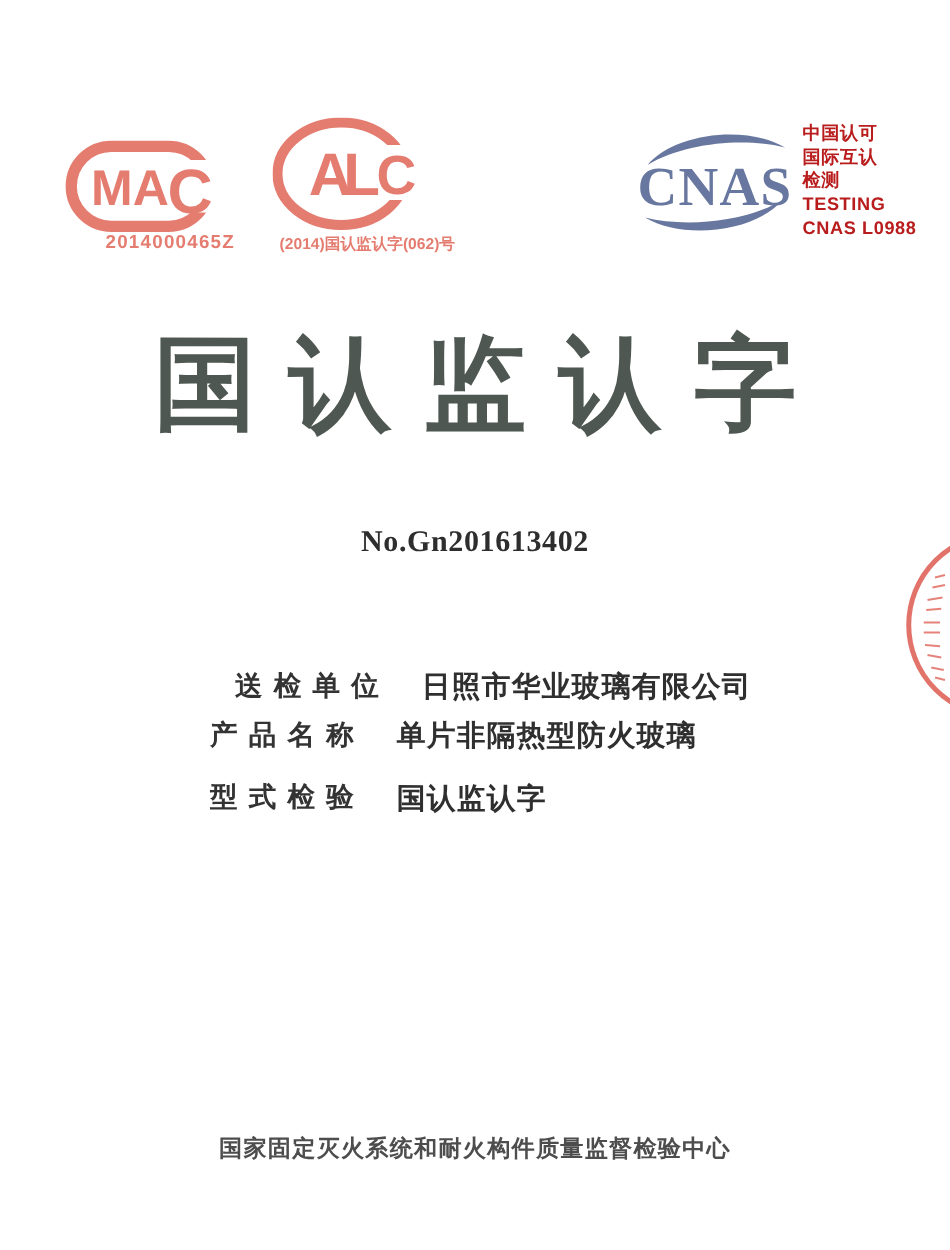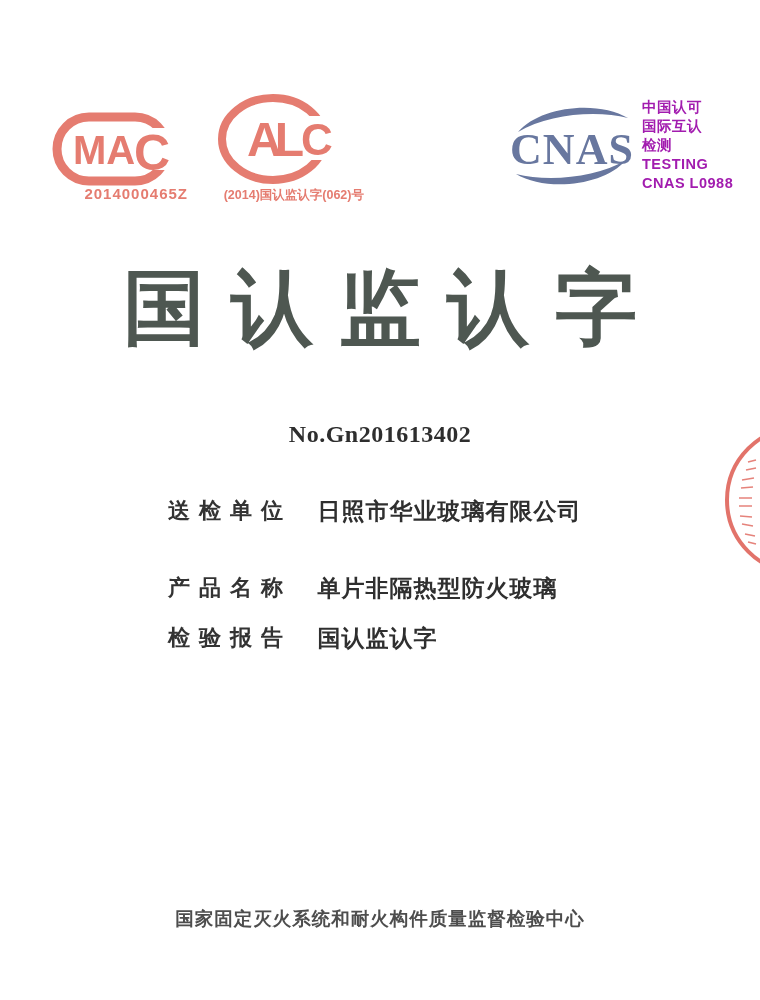--- a/index.html
+++ b/index.html
@@ -19,41 +19,41 @@
 
   .logo-caption {
     display: block; text-align: center; color: #e57c70; font-weight: 700;
     white-space: nowrap;
   }
   .cma-caption { position: absolute; left: 38px; top: 185px; width: 150px; font-size: 15px; letter-spacing: 1px; text-align: right; }
   .cal-caption { position: absolute; left: 196px; top: 187px; width: 168px; font-size: 12.5px; letter-spacing: 0px; text-align: right; }
 
   .accred-text {
     position: absolute; left: 642px; top: 98px; width: 115px;
-    color: #a21caf; font-weight: 700; font-size: 14.5px; line-height: 19px;
+    color: #b91c1c; font-weight: 700; font-size: 14.5px; line-height: 19px;
     letter-spacing: 0.5px; white-space: nowrap;
   }
 
   
   .report-title {
     position: absolute; left: 0; top: 262px; width: 760px;
     text-align: center; font-size: 82px; line-height: 92px; font-weight: 700;
     color: #4e5751; letter-spacing: 26px; text-indent: 26px; white-space: nowrap;
   }
 
   
   .report-no {
     position: absolute; left: 0; top: 421px; width: 760px; text-align: center;
     font-family: "Liberation Serif", "DejaVu Serif", serif; font-weight: 700;
     font-size: 24px; color: #2e2e2e; letter-spacing: 0.5px;
   }
 
   
   .field-row { position: absolute; left: 168px; width: 480px; height: 30px; white-space: nowrap; }
-  .field-row.r0 { top: 496px; }
+  .field-row.r0 { top: 534px; margin-left: 20px; }
   .field-row.r1 { top: 573px; }
   .field-row.r2 { top: 623px; }
   .field-label {
     display: inline-block; width: 130px; font-size: 22px; font-weight: 700;
     color: #333333; letter-spacing: 9px;
   }
   .field-value {
     display: inline-block; margin-left: 15px; font-size: 23px; font-weight: 700;
     color: #2f2f2f; letter-spacing: 1px; vertical-align: top;
   }
@@ -131,19 +131,19 @@
 
   <div class="field-row r0">
     <span class="field-label">送检单位</span>
     <span class="field-value">日照市华业玻璃有限公司</span>
   </div>
   <div class="field-row r1">
     <span class="field-label">产品名称</span>
     <span class="field-value">单片非隔热型防火玻璃</span>
   </div>
   <div class="field-row r2">
-    <span class="field-label">检验报告</span>
+    <span class="field-label">型式检验</span>
     <span class="field-value">国认监认字</span>
   </div>
 
   <div class="footer-org">国家固定灭火系统和耐火构件质量监督检验中心</div>
 
 </div>
 
 </body></html>

